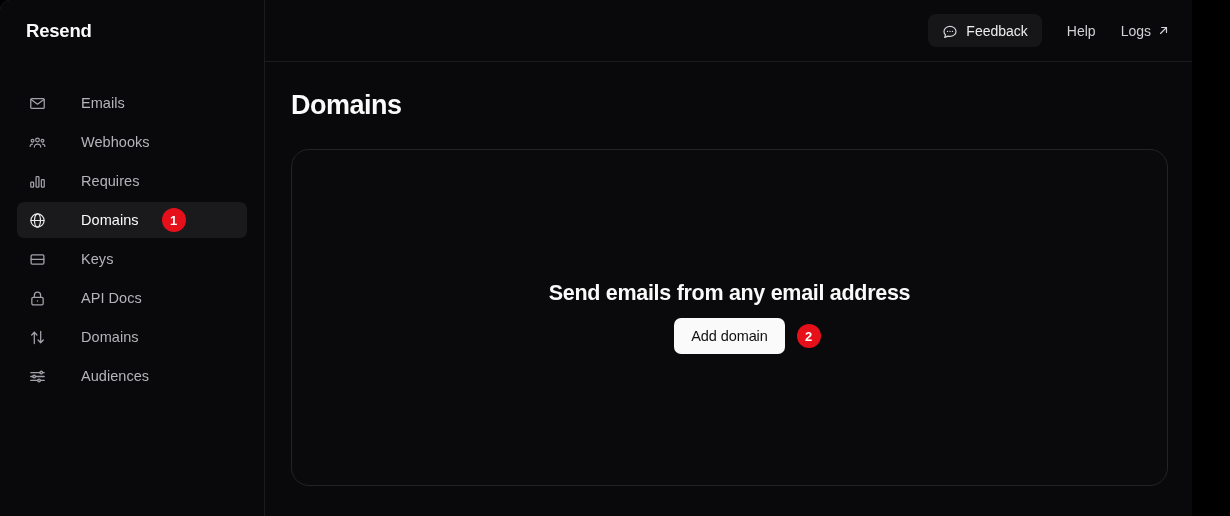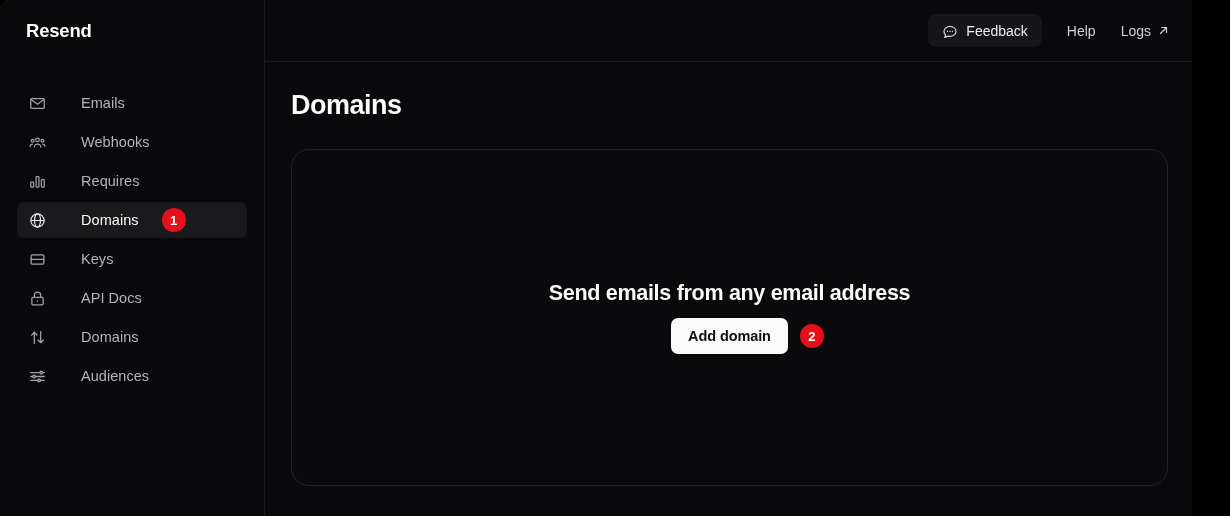--- a/index.html
+++ b/index.html
@@ -186,21 +186,21 @@
   .cta-row {
     display: flex;
     align-items: center;
     gap: 12px;
     padding-left: 36px;
   }
   .add-btn {
     background: #fafafa;
     color: #101013;
     font-size: 14.5px;
-    font-weight: 700;
+    font-weight: 400;
     border: none;
     border-radius: 7px;
     height: 36px;
     padding: 0 17px;
     cursor: pointer;
     font-family: "Liberation Sans", sans-serif;
     letter-spacing: -0.1px;
   }
 </style>
 </head>

